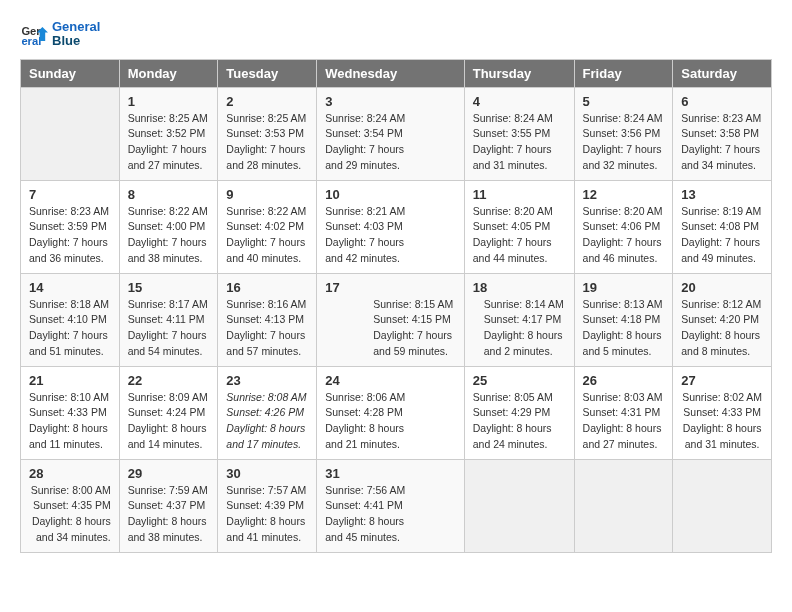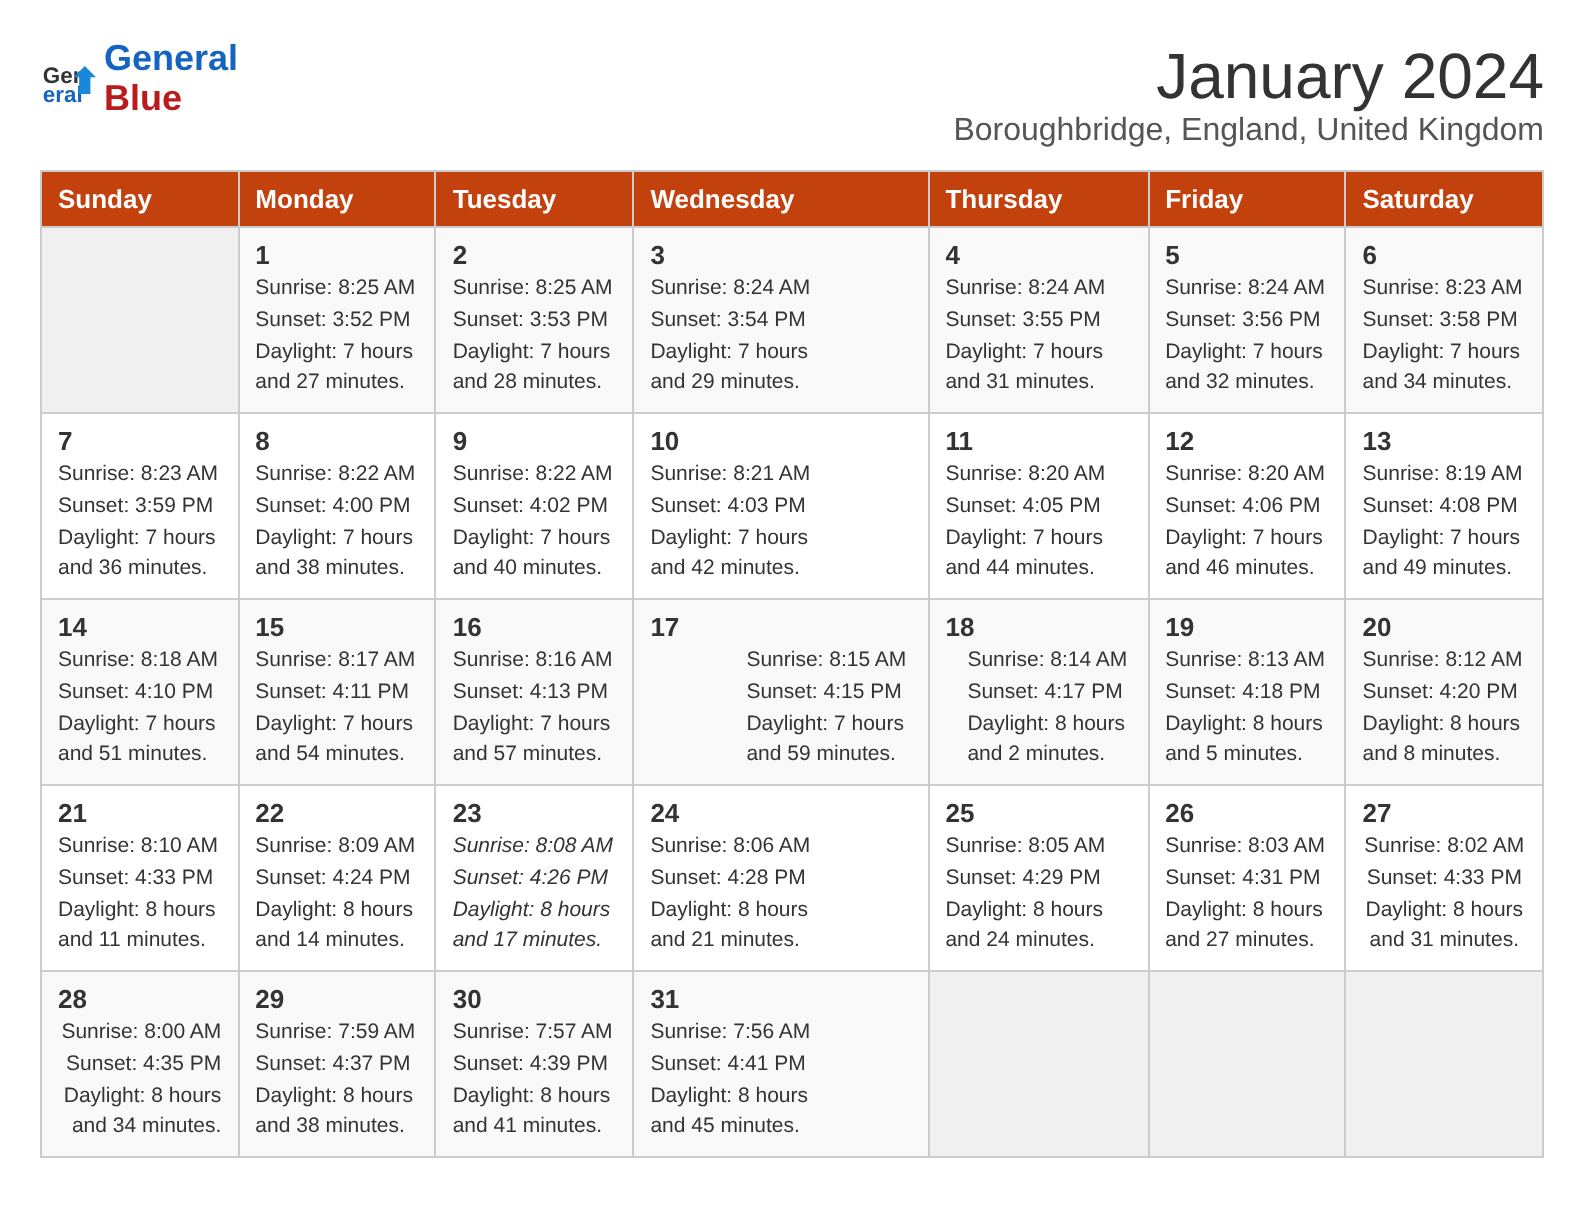--- a/index.html
+++ b/index.html
@@ -15,21 +15,21 @@
       justify-content: space-between;
       align-items: flex-start;
       margin-bottom: 10px;
     }
     .logo {
       display: flex;
       align-items: center;
       gap: 4px;
     }
     .logo-text {
-      font-size: 18px;
+      font-size: 13px;
       font-weight: bold;
       color: #333;
       line-height: 1.1;
     }
     .logo-text span {
       color: #1565c0;
     }
     .logo-icon {
       width: 28px;
       height: 28px;
@@ -45,21 +45,21 @@
     .subtitle {
       font-size: 16px;
       color: #555;
     }
     table {
       width: 100%;
       border-collapse: collapse;
       font-size: 11px;
     }
     thead tr th {
-      background-color: #c2410c;
+      background-color: #737373;
       color: #fff;
       padding: 6px 8px;
       text-align: left;
       font-size: 13px;
       font-weight: bold;
       border: 1px solid #ccc;
     }
     tbody tr td {
       border: 1px solid #ccc;
       padding: 6px 8px;
@@ -94,27 +94,23 @@
 <div class="header-section">
   <div class="logo">
     <svg class="logo-icon" viewBox="0 0 40 40">
       <text x="2" y="22" font-size="16" font-weight="bold" fill="#333">Gen</text>
       <text x="2" y="36" font-size="16" font-weight="bold" fill="#1565c0">eral</text>
       <polygon points="32,10 40,18 36,18 36,30 28,30 28,18 24,18" fill="#1a88d8"></polygon>
     </svg>
     <div>
       <div class="logo-text">
         <span>General</span><br>
-        <span style="color:#b91c1c">Blue</span>
+        <span style="color:#0c4a6e">Blue</span>
       </div>
     </div>
-  </div>
-  <div class="title-block">
-    <div class="main-title">January 2024</div>
-    <div class="subtitle">Boroughbridge, England, United Kingdom</div>
   </div>
 </div>
 
 <table>
   <thead>
     <tr id="header-row">
     <th>Sunday</th>
         <th>Monday</th>
         <th>Tuesday</th>
         <th>Wednesday</th>

